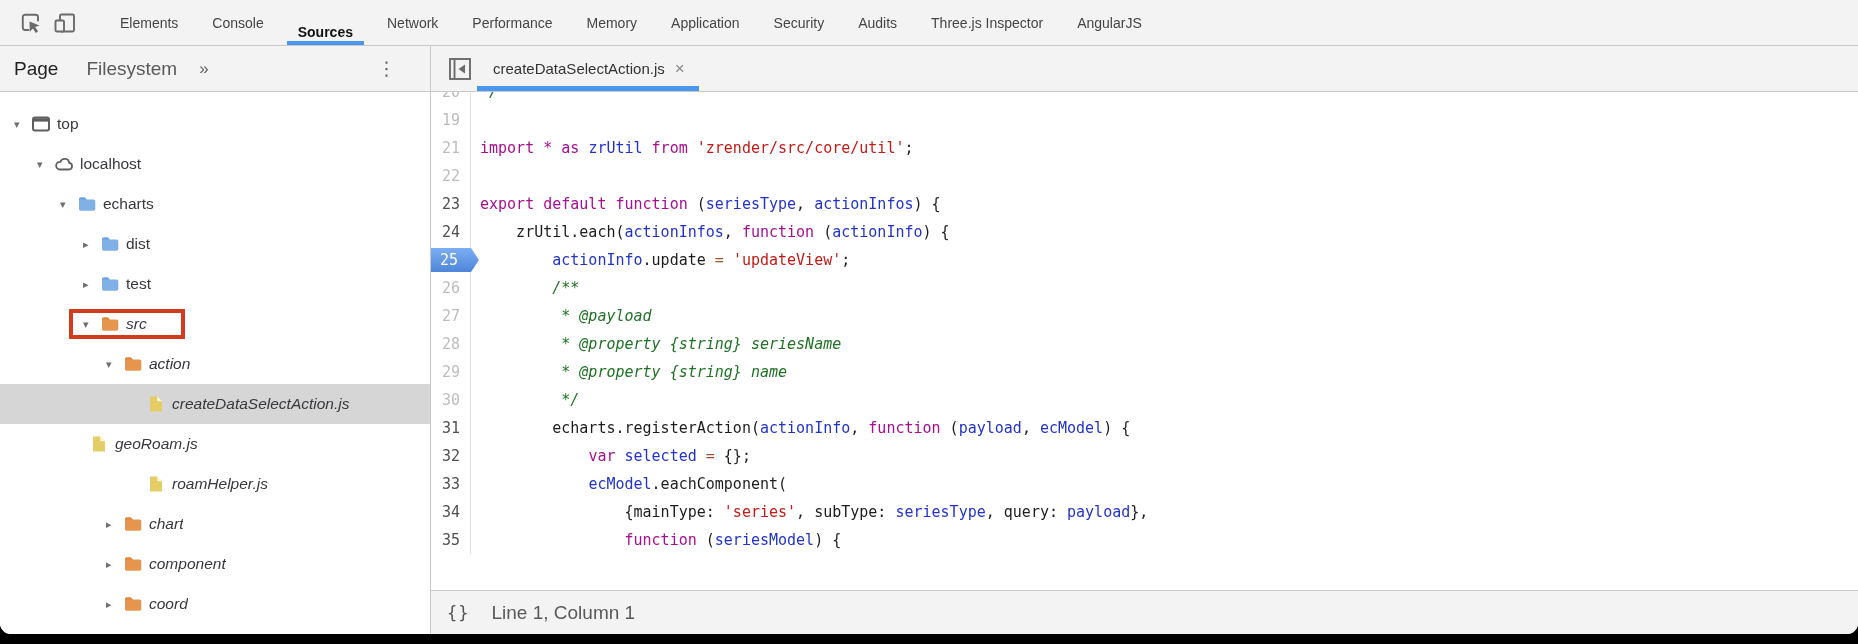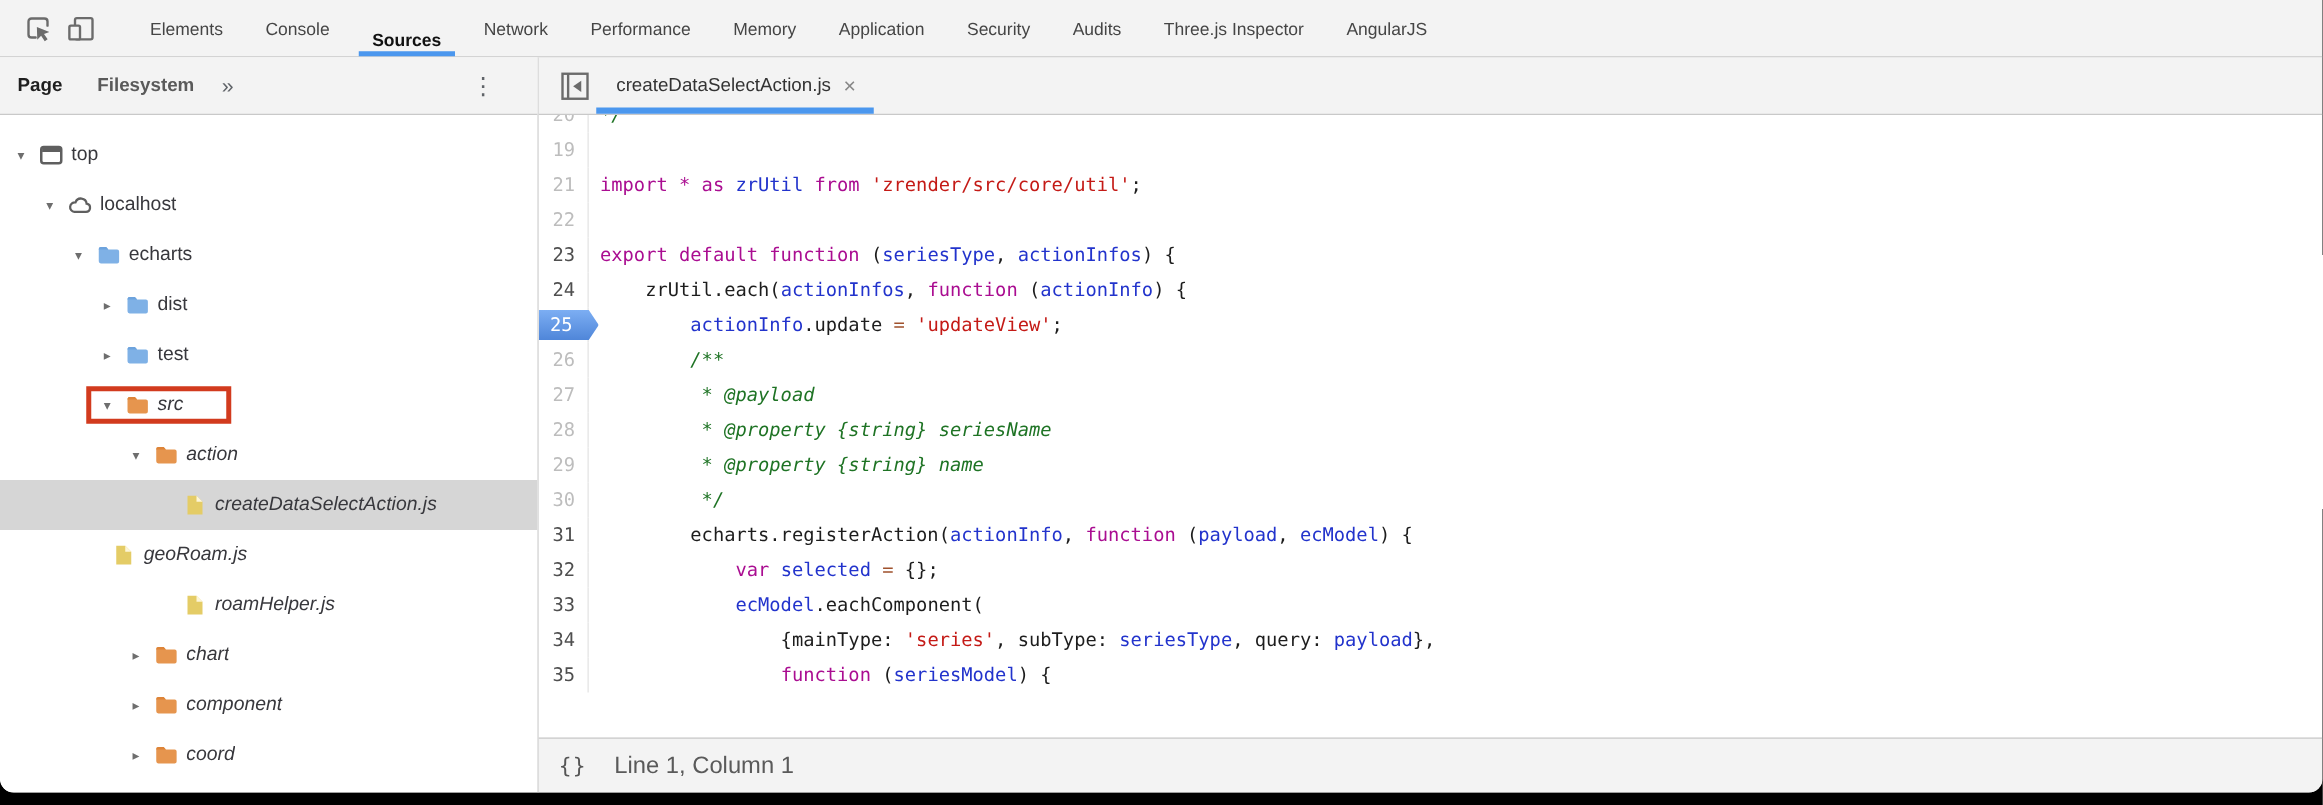--- a/index.html
+++ b/index.html
@@ -19,21 +19,21 @@
             position:relative;cursor:pointer;white-space:nowrap;}
   .main-tab.active{color:#111;font-weight:600;margin-top:18px;}
   .main-tab.active::after{content:"";position:absolute;left:6px;right:6px;bottom:0;height:4px;
             background:var(--accent);}
   
   .panes{flex:1;display:flex;min-height:0;}
   .sidebar{width:430px;flex:0 0 auto;border-right:1px solid #c9c9c9;display:flex;
            flex-direction:column;min-height:0;background:#fff;}
   .side-header{height:45px;background:#f3f3f3;border-bottom:1px solid #c9c9c9;
                display:flex;align-items:center;flex:0 0 auto;}
-  .side-tab{font-size:15px;color:#5a5a5a;padding:0 14px;cursor:pointer;font-weight:bold;}
+  .side-tab{font-size:19px;color:#5a5a5a;padding:0 14px;cursor:pointer;}
   .side-tab.active{color:#1f1f1f;}
   .side-more{font-size:17px;color:#5f6368;padding:0 8px;cursor:pointer;}
   .side-menu{margin-left:auto;margin-right:34px;font-size:19px;color:#5f6368;cursor:pointer;
              letter-spacing:0;}
   .tree{flex:1;overflow:hidden;padding-top:12px;}
   .tree-row{height:40px;display:flex;align-items:center;font-size:15.5px;color:#38383d;
             white-space:nowrap;cursor:pointer;}
   .tree-row.selected{background:#d6d6d6;}
   .tw{display:inline-block;width:17px;flex:0 0 auto;font-size:11px;color:#6e6e6e;text-align:left;}
   .tree-icon{display:inline-flex;width:26px;flex:0 0 auto;align-items:center;}

